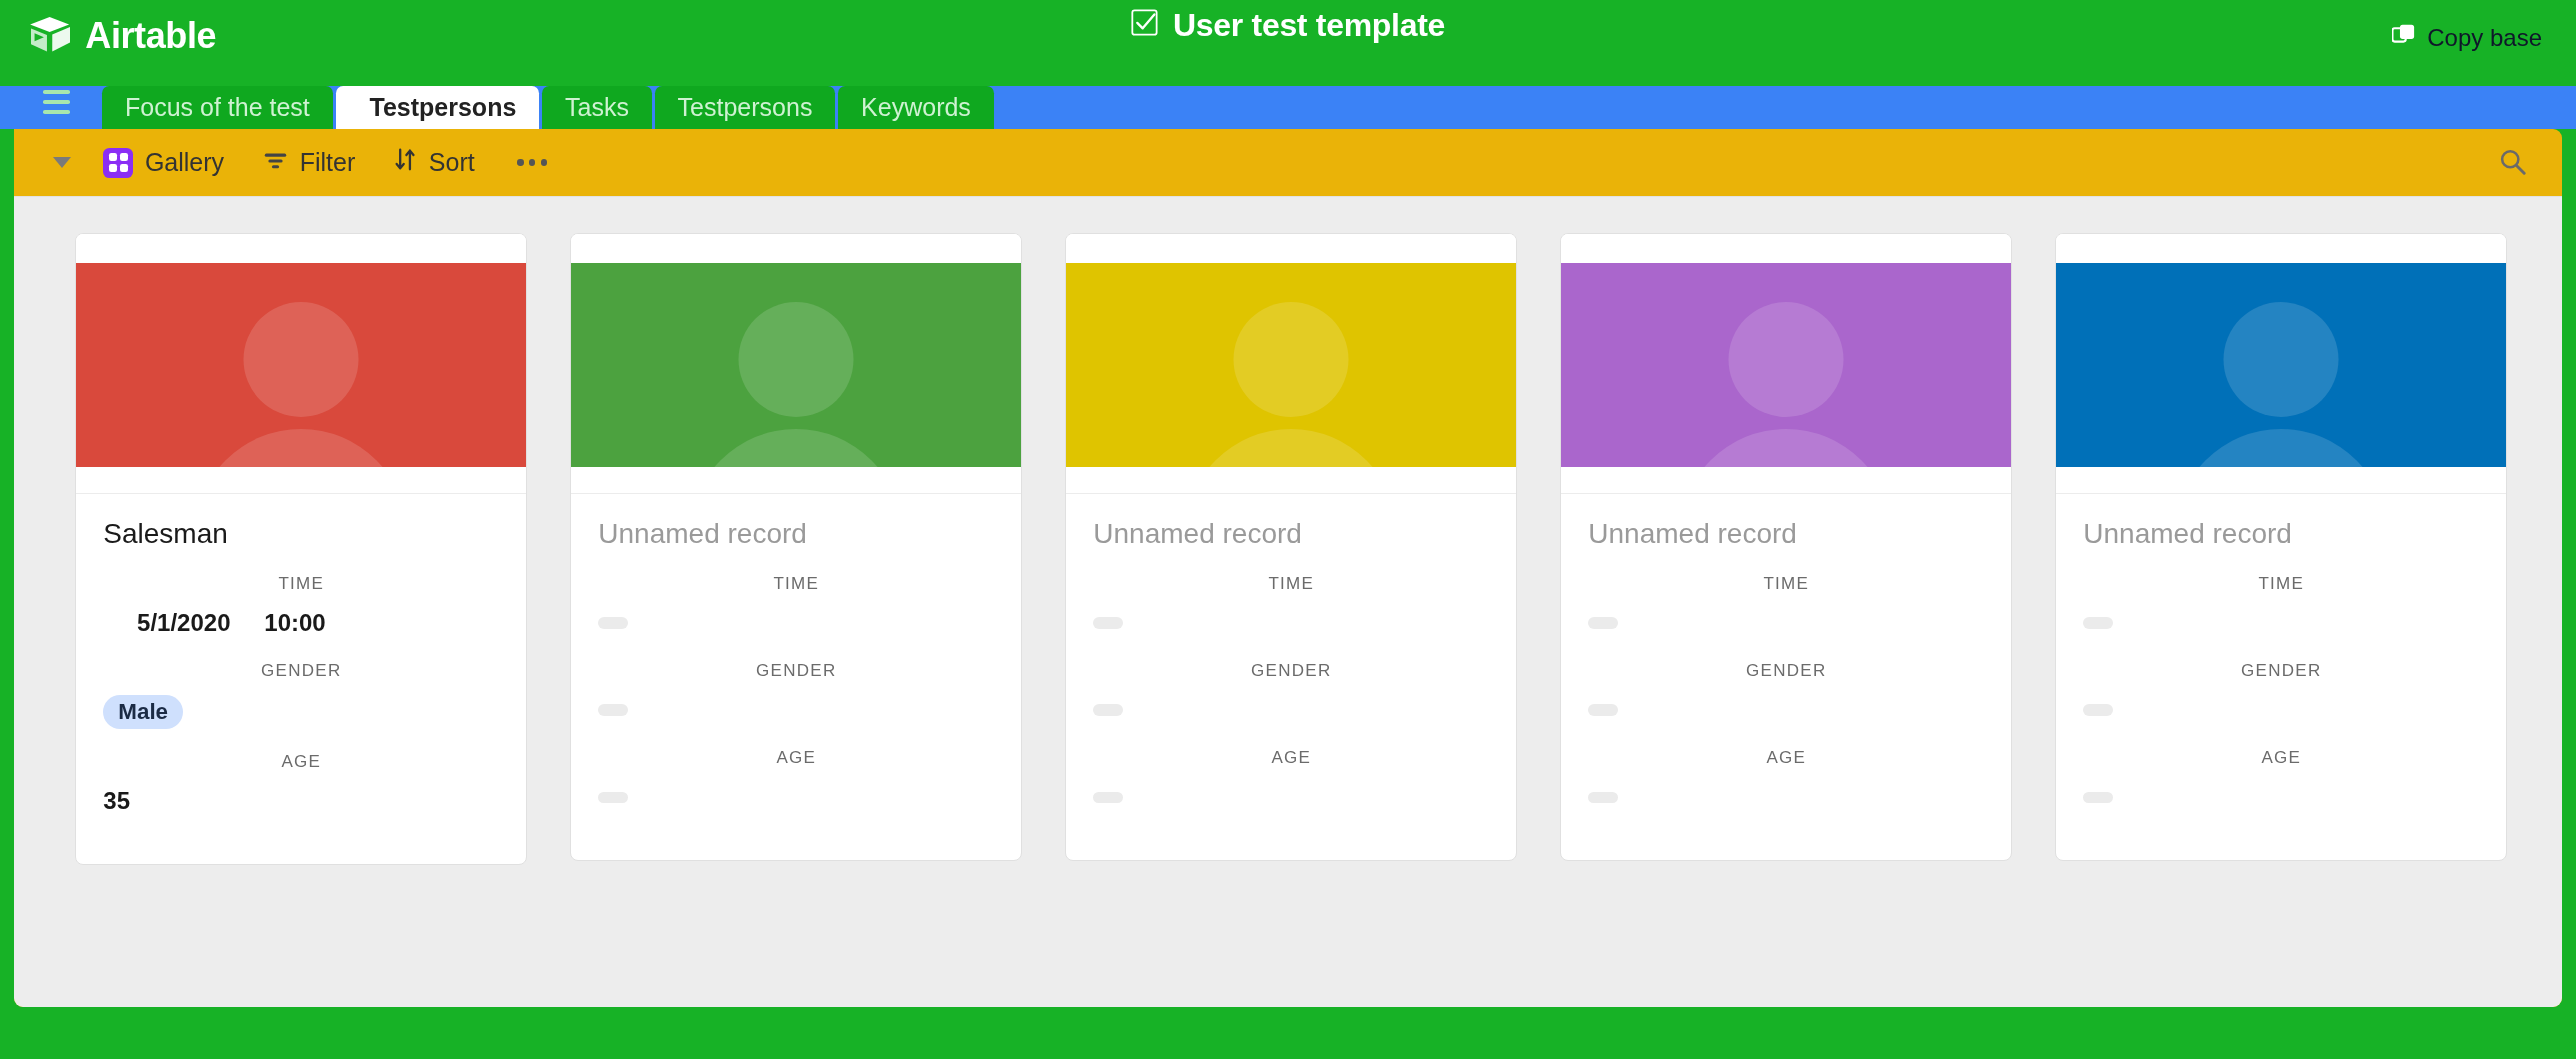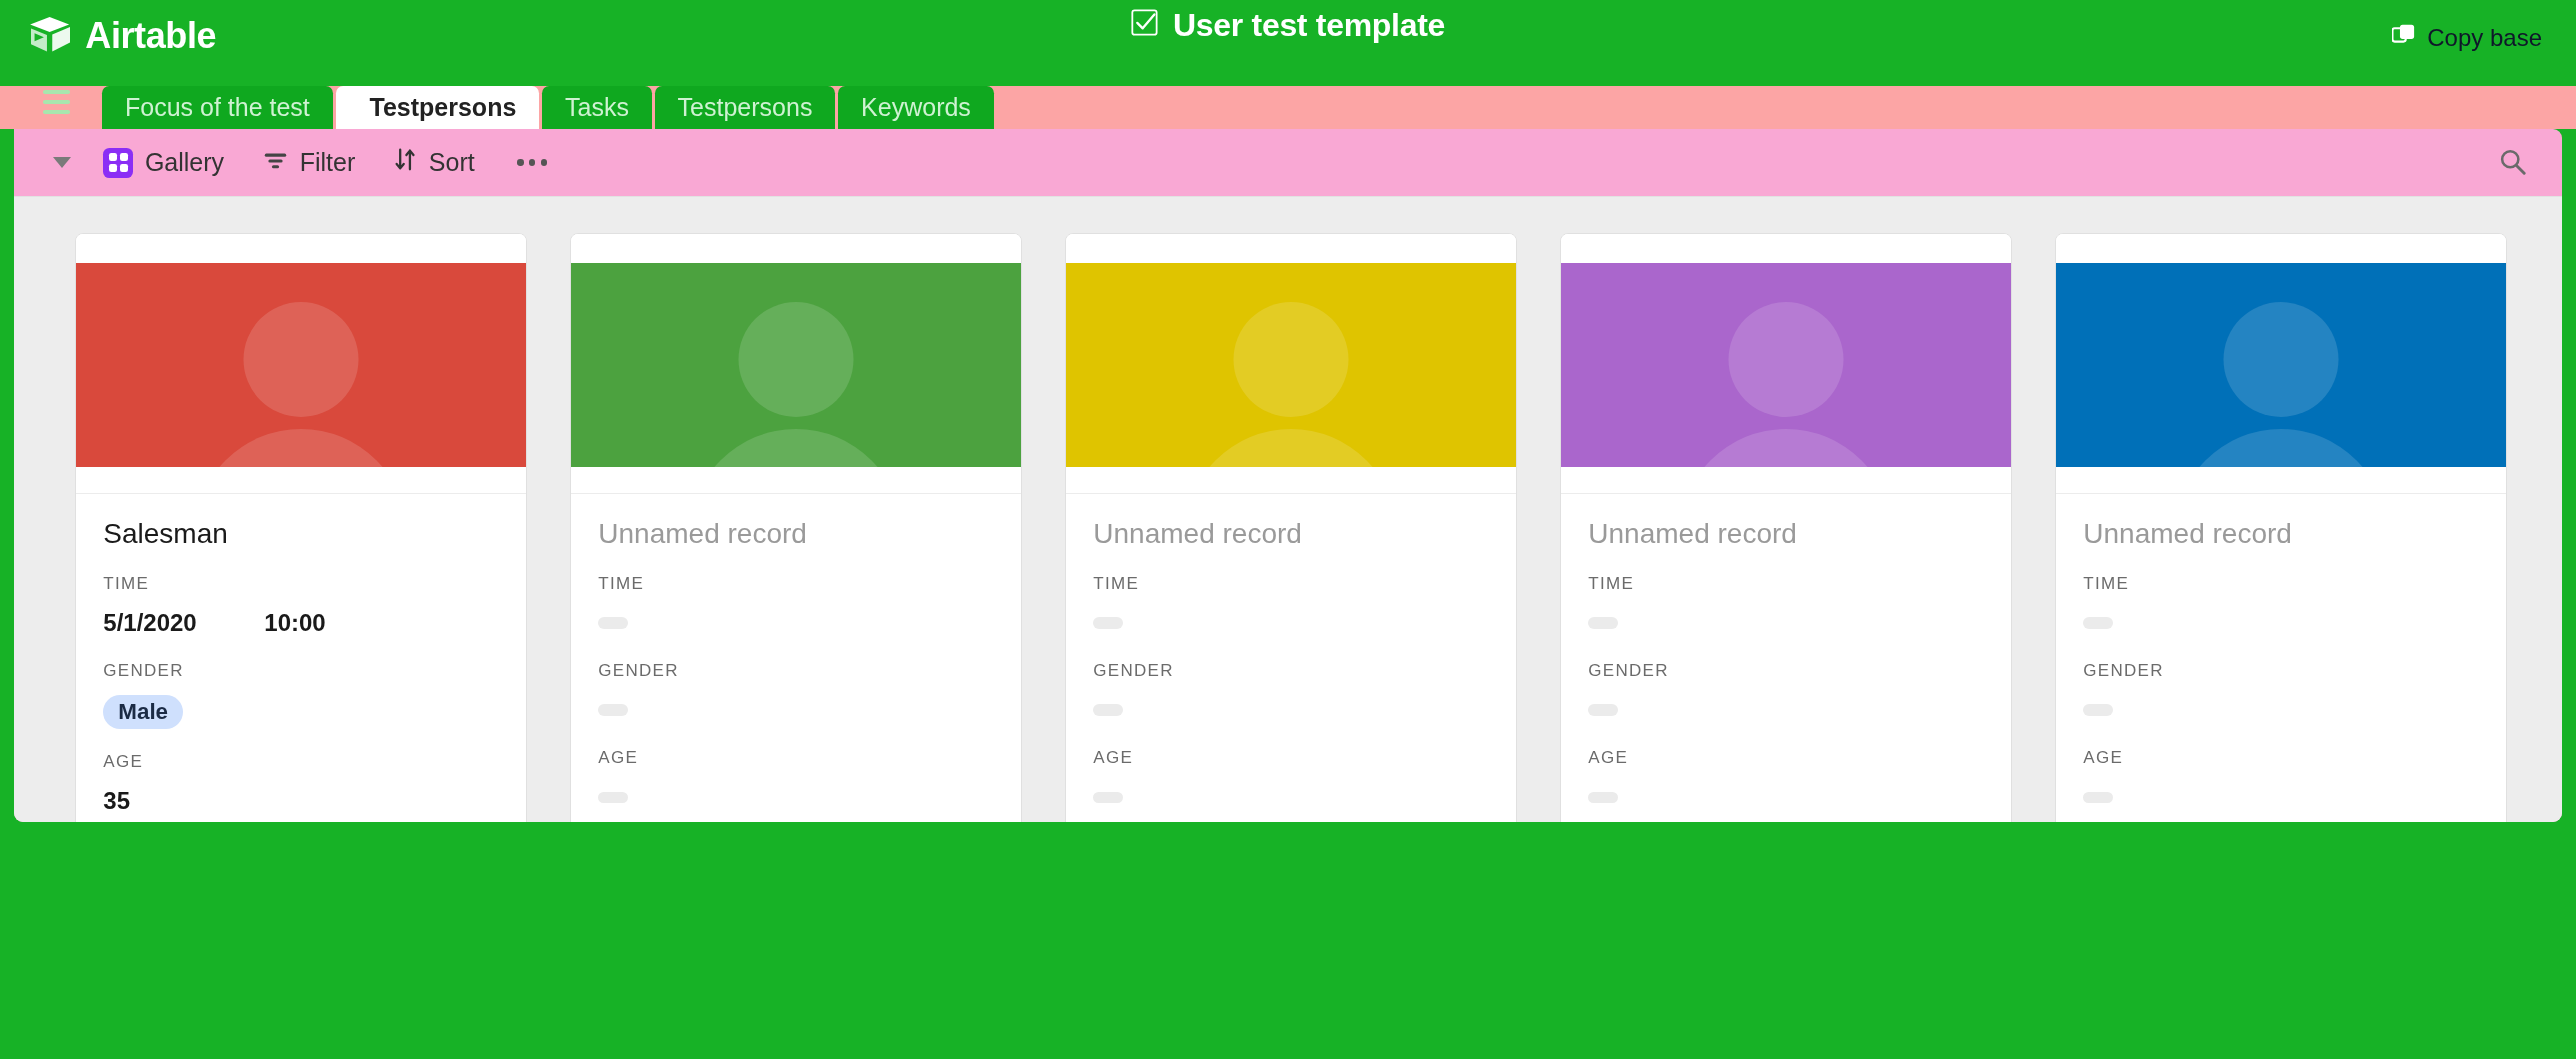--- a/index.html
+++ b/index.html
@@ -58,21 +58,21 @@
     color: #0f172a;
     font-size: 24px;
     font-weight: 400;
     cursor: pointer;
   }
 
   
   .tabrow {
     position: relative;
     height: 43px;
-    background: #fca5a5;
+    background: #3b82f6;
     display: flex;
     align-items: flex-end;
     padding-left: 36px;
   }
   .hamburger {
     width: 41px;
     height: 43px;
     display: flex;
     flex-direction: column;
     justify-content: center;
@@ -107,22 +107,22 @@
     background: #ffffff;
     color: #222222;
     font-weight: 700;
     padding-left: 34px;
   }
 
   
   .panel {
     position: relative;
     margin: 0 14.3px 14.3px 14.3px;
-    height: 693px;
-    background: #f9a8d4;
+    height: 878px;
+    background: #eab308;
     border-radius: 0 9px 9px 9px;
     overflow: hidden;
   }
   .viewbar {
     height: 68px;
     display: flex;
     align-items: center;
     padding: 0 32px 0 39px;
     border-bottom: 0.9px solid #E2E2E2;
     position: relative;
@@ -230,21 +230,21 @@
     margin-bottom: 14.3px;
   }
   .field-value {
     font-size: 24px;
     color: #1a1a1a;
     min-height: 30px;
     display: flex;
     align-items: center;
     font-weight: bold;
   }
-  .field-block { margin-bottom: 23px; }
+  .field-block { margin-bottom: 23px; text-align: center; }
   .field-block:last-child { margin-bottom: 0; }
   .time-row { display: flex; }
   .time-row .d { width: 161px; }
   .pill {
     display: inline-flex;
     align-items: center;
     height: 34px;
     padding: 0 15px;
     border-radius: 17px;
     background: #CFE0FD;

